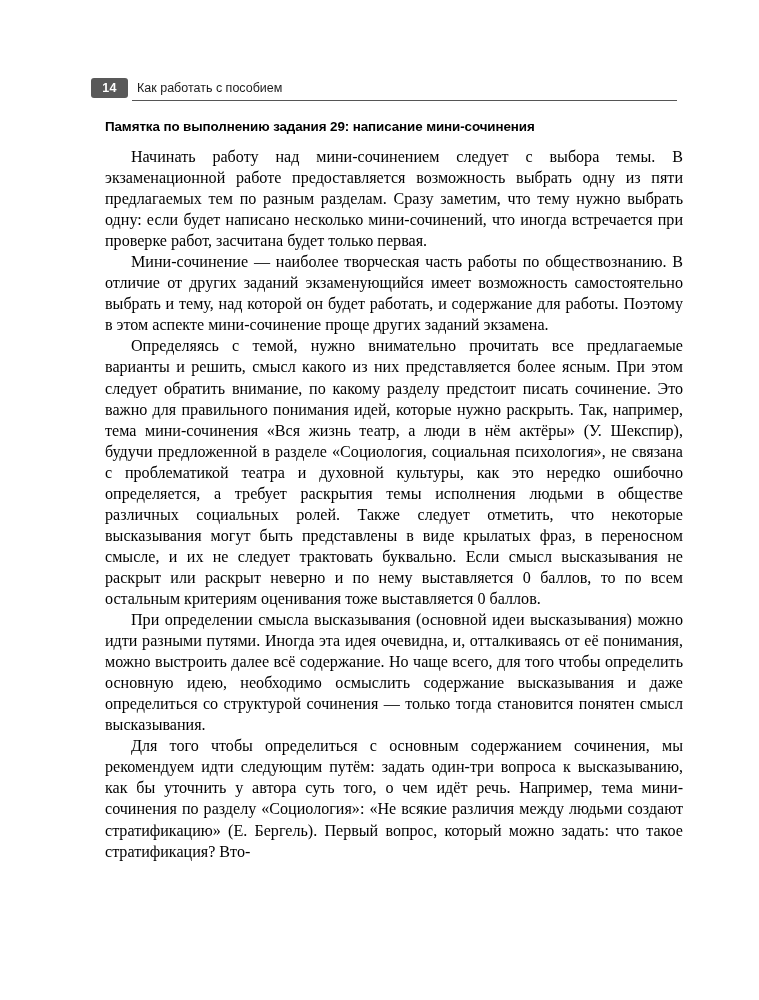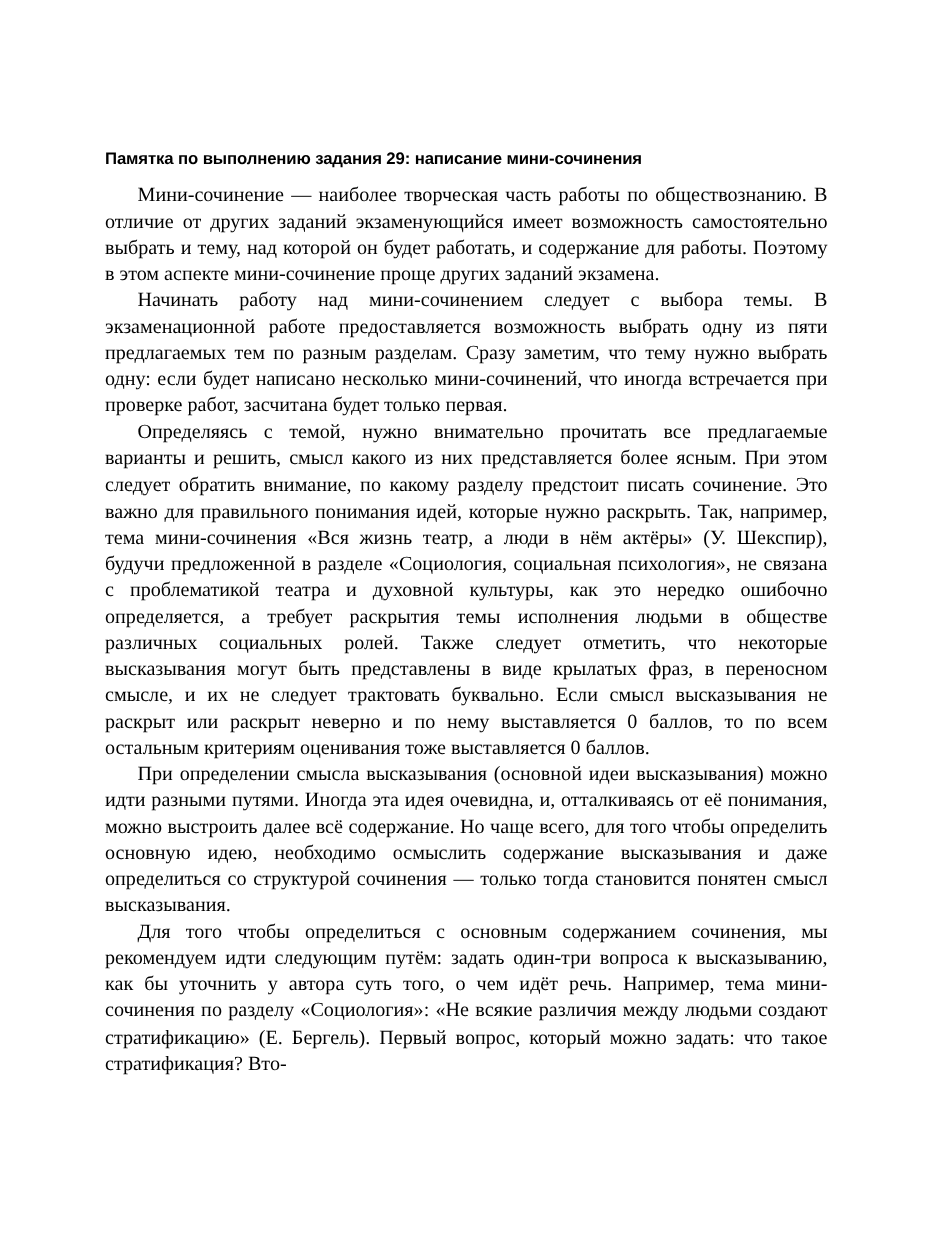--- a/index.html
+++ b/index.html
@@ -63,21 +63,21 @@
     left: 41px;
     top: 21.5px;
     width: 545px;
     height: 1.3px;
     background: #555555;
   }
 
   
   .content {
     position: absolute;
-    left: 84px;
+    left: 105px;
     top: 118px;
     width: 578px;
   }
 
   .section-title {
     font-family: "Liberation Sans", "DejaVu Sans", sans-serif;
     font-size: 13.4px;
     font-weight: bold;
     color: #000000;
     letter-spacing: -0.1px;
@@ -100,28 +100,33 @@
     margin-top: 0;
   }
   .it {
   }
 </style>
 </head>
 <body>
 
 <div class="page">
 
+  <div class="running-header">
+    <div class="page-number-badge">14</div>
+    <div class="header-title">Как работать с пособием</div>
+    <div class="header-rule"></div>
+  </div>
 
   <div class="content">
 
     <h2 class="section-title">Памятка по выполнению задания 29: написание мини-сочинения</h2>
 
+    <p class="para">Начинать работу над мини-сочинением следует с выбора темы. В экзаменационной работе предоставляется возможность выбрать одну из пяти предлагаемых тем по разным разделам. Сразу заметим, что тему нужно выбрать одну: если будет написано несколько мини-сочинений, что иногда встречается при проверке работ, засчитана будет только первая.</p>
+
     <p class="para">Мини-сочинение — наиболее творческая часть работы по обществознанию. В отличие от других заданий экзаменующийся имеет возможность самостоятельно выбрать и тему, над которой он будет работать, и содержание для работы. Поэтому в этом аспекте мини-сочинение проще других заданий экзамена.</p>
-
-    <p class="para">Начинать работу над мини-сочинением следует с выбора темы. В экзаменационной работе предоставляется возможность выбрать одну из пяти предлагаемых тем по разным разделам. Сразу заметим, что тему нужно выбрать одну: если будет написано несколько мини-сочинений, что иногда встречается при проверке работ, засчитана будет только первая.</p>
 
     <p class="para">
       <span>Определяясь с темой, нужно внимательно прочитать все предлагаемые варианты и решить, смысл какого из них представляется более ясным. При этом следует обратить внимание, по какому разделу предстоит писать сочинение. Это важно для правильного понимания идей, которые нужно раскрыть. Так, например, тема мини-сочинения «Вся жизнь театр, а люди в нём актёры» (</span><span class="it">У. Шекспир</span><span>), будучи предложенной в разделе «Социология, социальная психология», не связана с проблематикой театра и духовной культуры, как это нередко ошибочно определяется, а требует раскрытия темы исполнения людьми в обществе различных социальных ролей. Также следует отметить, что некоторые высказывания могут быть представлены в виде крылатых фраз, в переносном смысле, и их не следует трактовать буквально. Если смысл высказывания не раскрыт или раскрыт неверно и по нему выставляется 0 баллов, то по всем остальным критериям оценивания тоже выставляется 0 баллов.</span>
     </p>
 
     <p class="para">При определении смысла высказывания (основной идеи высказывания) можно идти разными путями. Иногда эта идея очевидна, и, отталкиваясь от её понимания, можно выстроить далее всё содержание. Но чаще всего, для того чтобы определить основную идею, необходимо осмыслить содержание высказывания и даже определиться со структурой сочинения — только тогда становится понятен смысл высказывания.</p>
 
     <p class="para">
       <span>Для того чтобы определиться с основным содержанием сочинения, мы рекомендуем идти следующим путём: задать один-три вопроса к высказыванию, как бы уточнить у автора суть того, о чем идёт речь. Например, тема мини-сочинения по разделу «Социология»: «Не всякие различия между людьми создают стратификацию» (</span><span class="it">Е. Бергель</span><span>). Первый вопрос, который можно задать: что такое стратификация? Вто-</span>
     </p>

